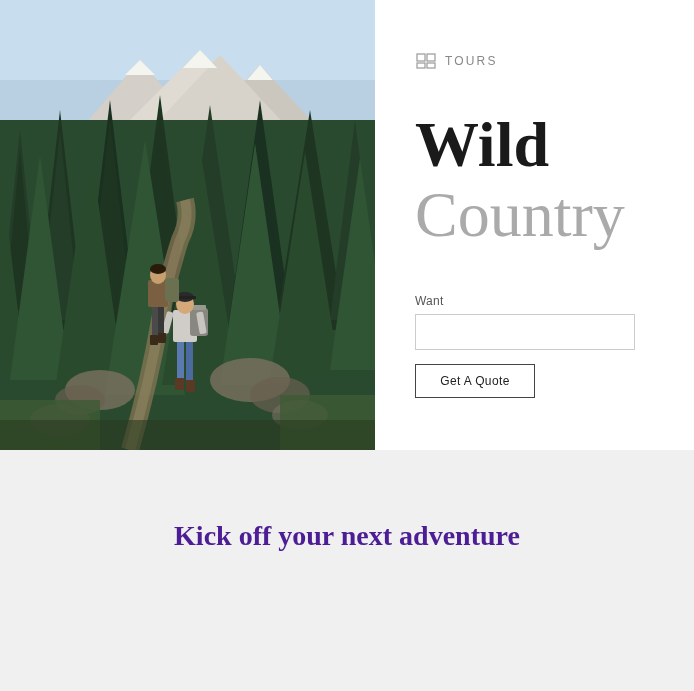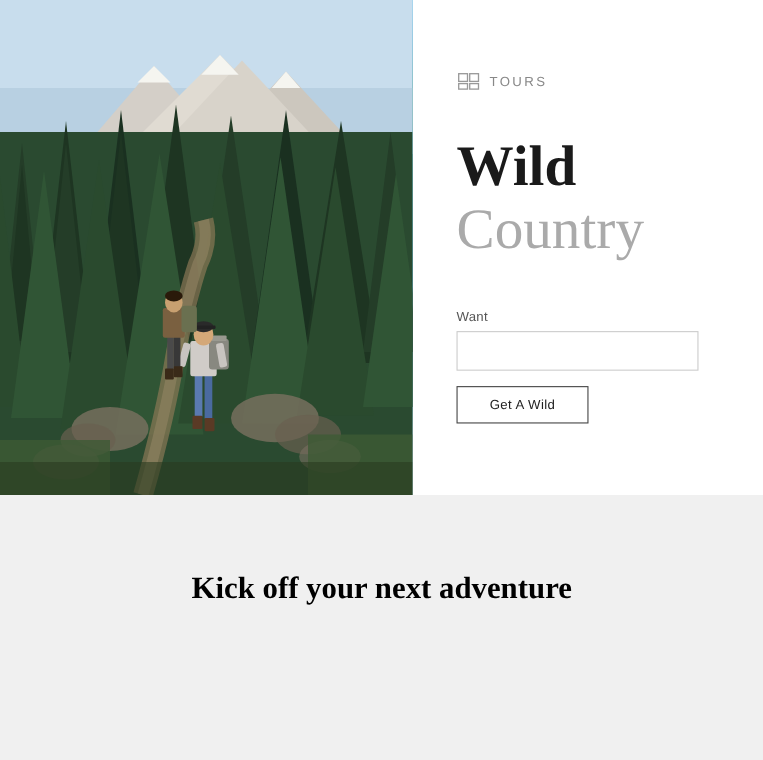--- a/index.html
+++ b/index.html
@@ -10,21 +10,21 @@
       width: 694px;
       min-height: 691px;
       overflow-x: hidden;
     }
 
     
     .top-section {
       display: flex;
       width: 694px;
       height: 450px;
-      background: #0ea5e9;
+      background: #fdba74;
     }
 
     
     .hero-image {
       width: 375px;
       height: 450px;
       flex-shrink: 0;
       background: linear-gradient(
         180deg,
         #b8d4e8 0%,
@@ -69,21 +69,21 @@
       font-weight: 400;
     }
 
     .nav-icon {
       width: 22px;
       height: 18px;
       display: inline-block;
     }
 
     .hero-title {
-      font-size: 52px;
+      font-size: 64px;
       font-weight: 400;
       line-height: 1.1;
       margin-bottom: 44px;
       font-family: Georgia, serif;
     }
 
     .hero-title .bold-part {
       color: #1a1a1a;
       font-weight: 700;
     }
@@ -135,21 +135,21 @@
       background: #f0f0f0;
       padding: 70px 80px 60px 80px;
       text-align: center;
       min-height: 241px;
     }
 
     .bottom-title {
       font-family: Georgia, serif;
       font-size: 28px;
       font-weight: 700;
-      color: #000000;
+      color: #4c1d95;
       margin-bottom: 22px;
     }
 
     .bottom-text {
       font-family: Arial, sans-serif;
       font-size: 13.5px;
       color: #555;
       line-height: 1.7;
       max-width: 430px;
       margin: 0 auto;
@@ -280,20 +280,20 @@
     </div>
 
     <h1 class="hero-title">
       <span class="bold-part">Wild</span>
       <span class="light-part">Country</span>
     </h1>
 
     <label class="email-label">Want</label>
     <input type="email" class="email-input" placeholder="" style="">
 
-    <button class="cta-button">Get A Wild</button>
+    <button class="cta-button">Get A Quote</button>
 
   </div>
 </div>
 
 <div class="bottom-section">
   <h2 class="bottom-title">Kick off your next adventure</h2>
 </div>
 
 </body></html>

